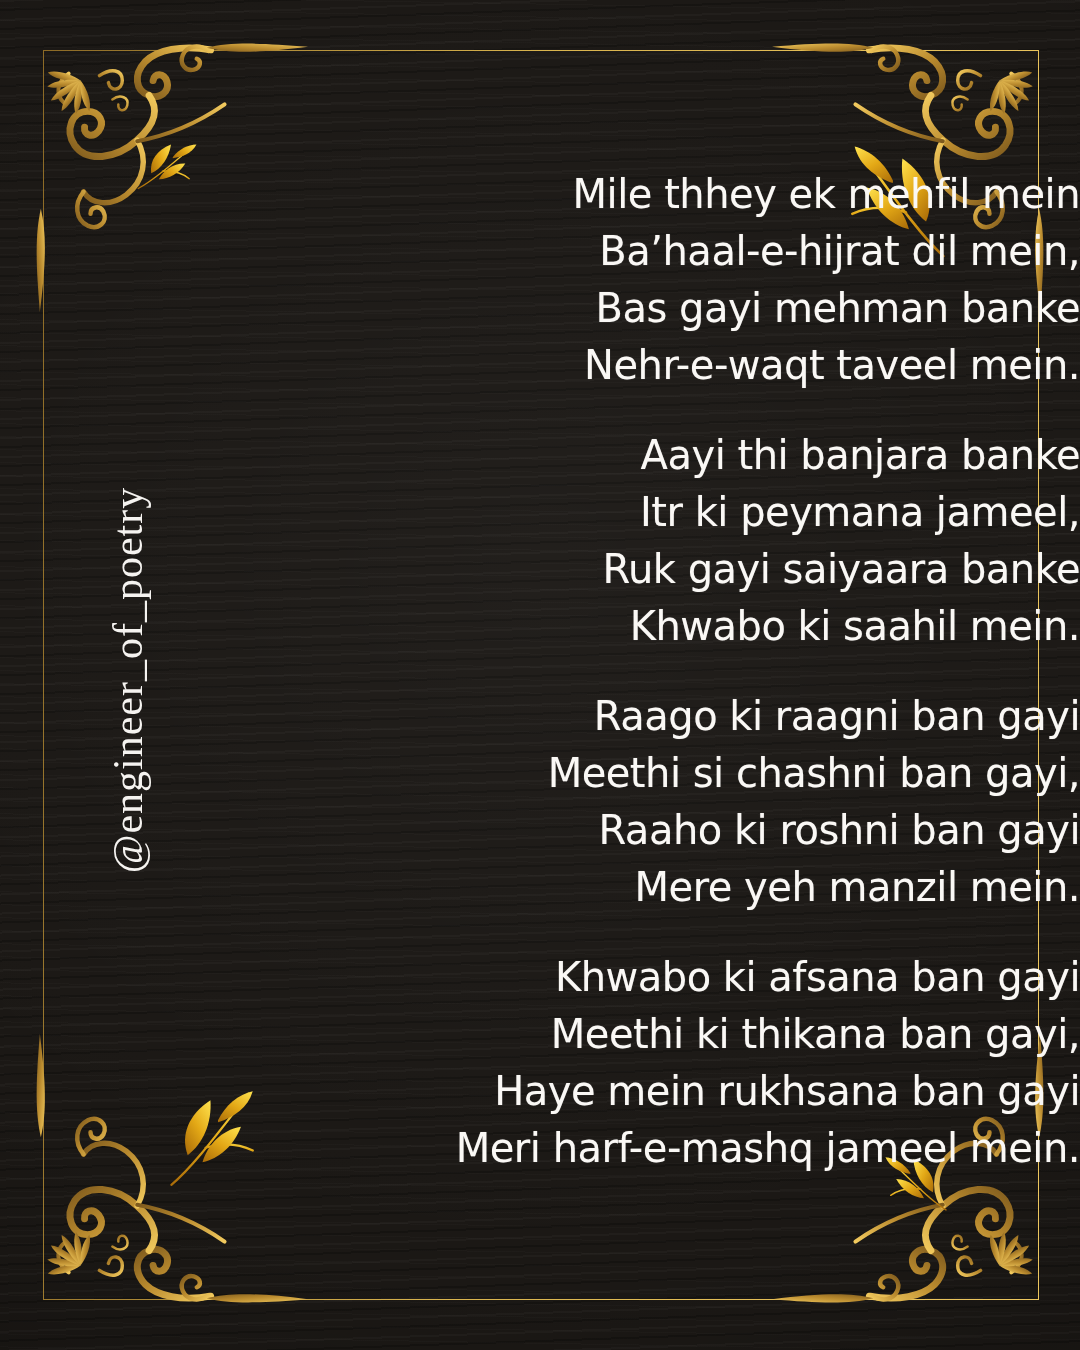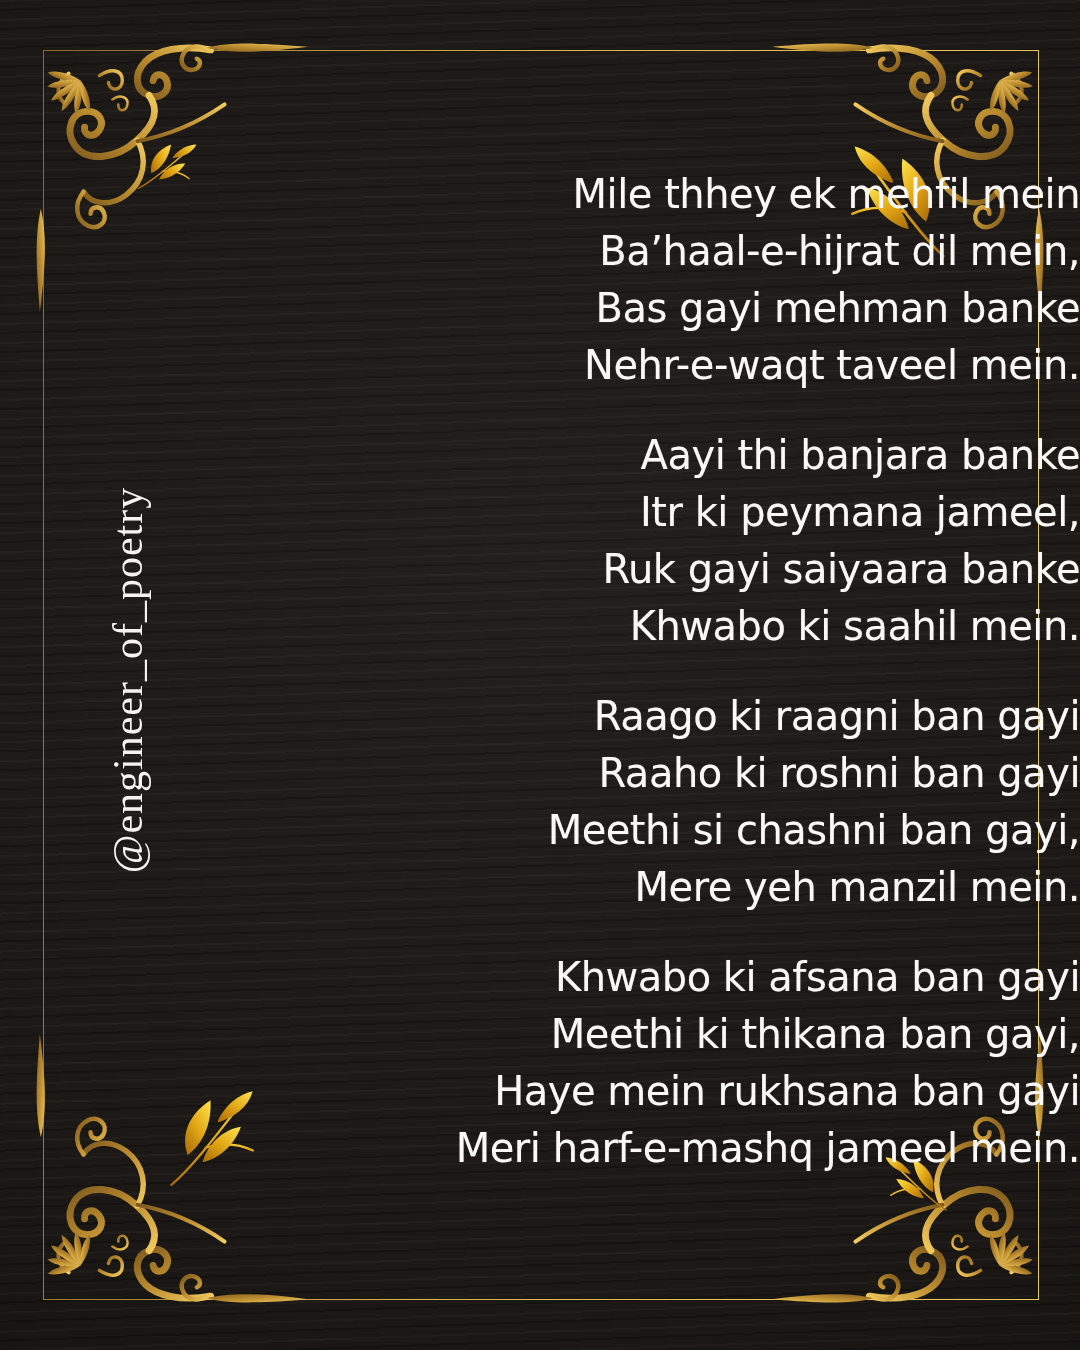--- a/index.html
+++ b/index.html
@@ -143,22 +143,22 @@
       <p>Nehr-e-waqt taveel mein.</p>
     </div>
     <div class="stanza">
       <p>Aayi thi banjara banke</p>
       <p>Itr ki peymana jameel,</p>
       <p>Ruk gayi saiyaara banke</p>
       <p>Khwabo ki saahil mein.</p>
     </div>
     <div class="stanza">
       <p>Raago ki raagni ban gayi</p>
+      <p>Meethi si chashni ban gayi,</p>
       <p>Raaho ki roshni ban gayi</p>
-      <p>Meethi si chashni ban gayi,</p>
       <p>Mere yeh manzil mein.</p>
     </div>
     <div class="stanza">
       <p>Khwabo ki afsana ban gayi</p>
       <p>Meethi ki thikana ban gayi,</p>
       <p>Haye mein rukhsana ban gayi</p>
       <p>Meri harf-e-mashq jameel mein.</p>
     </div>
   </main>
 

